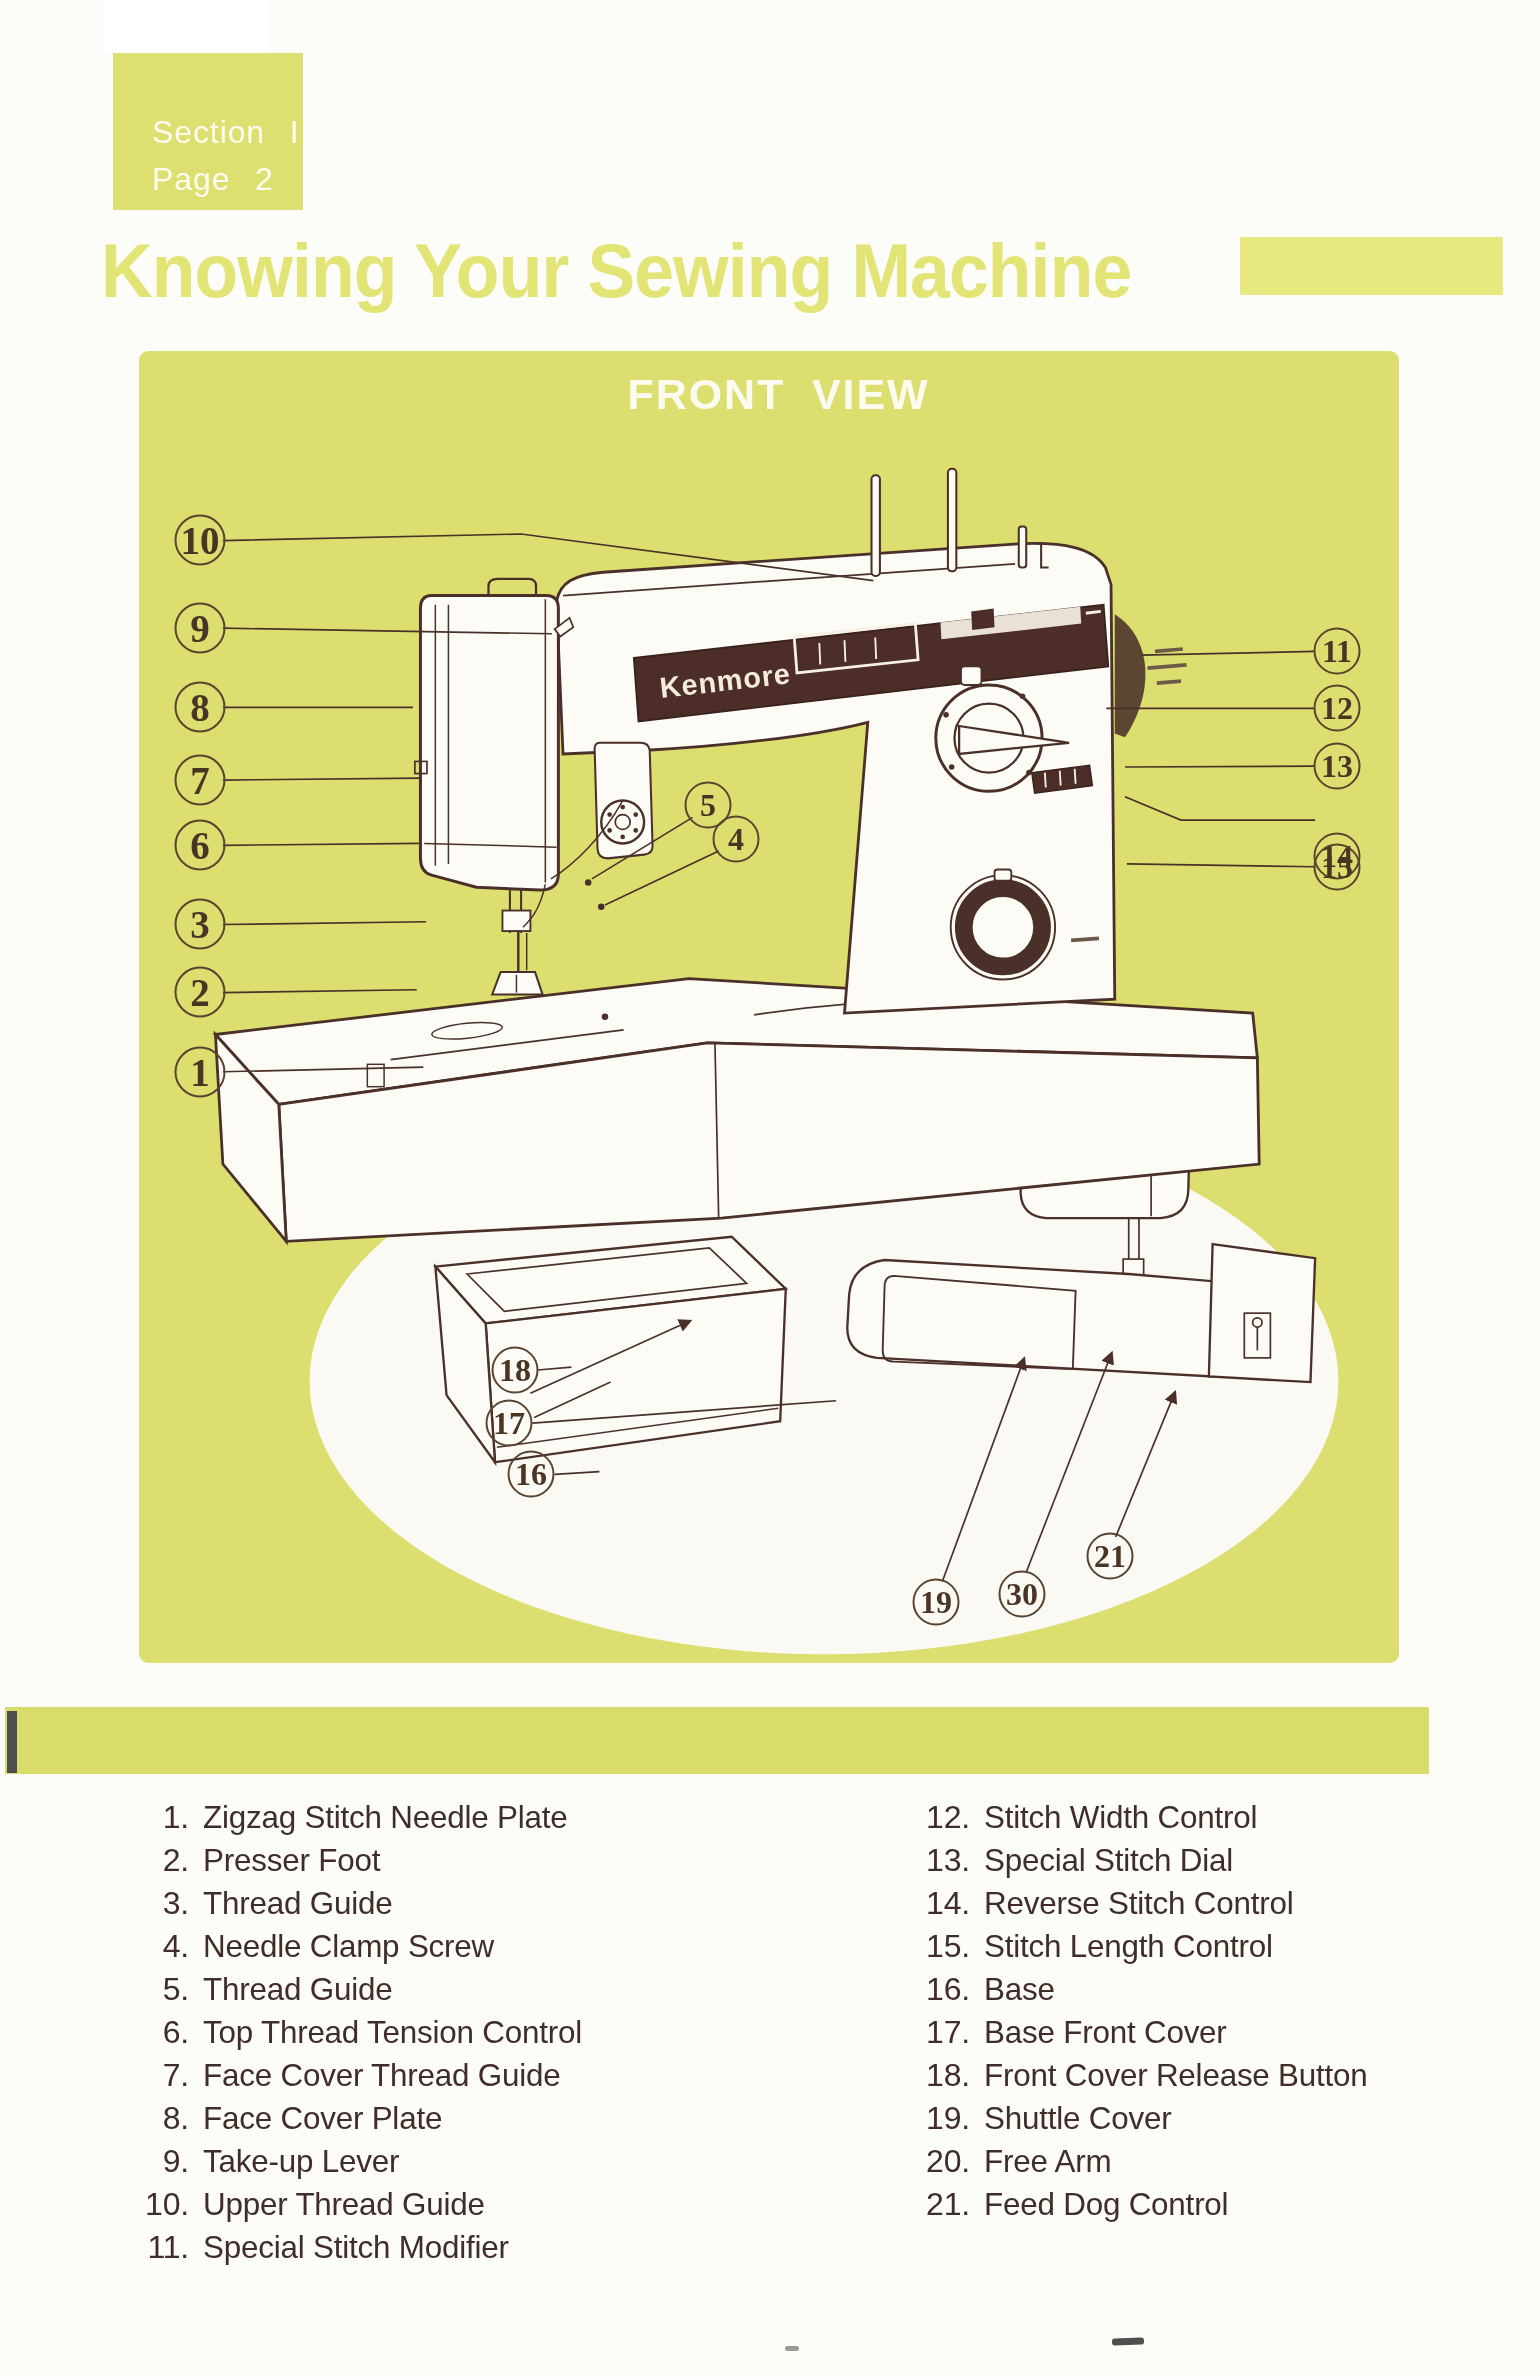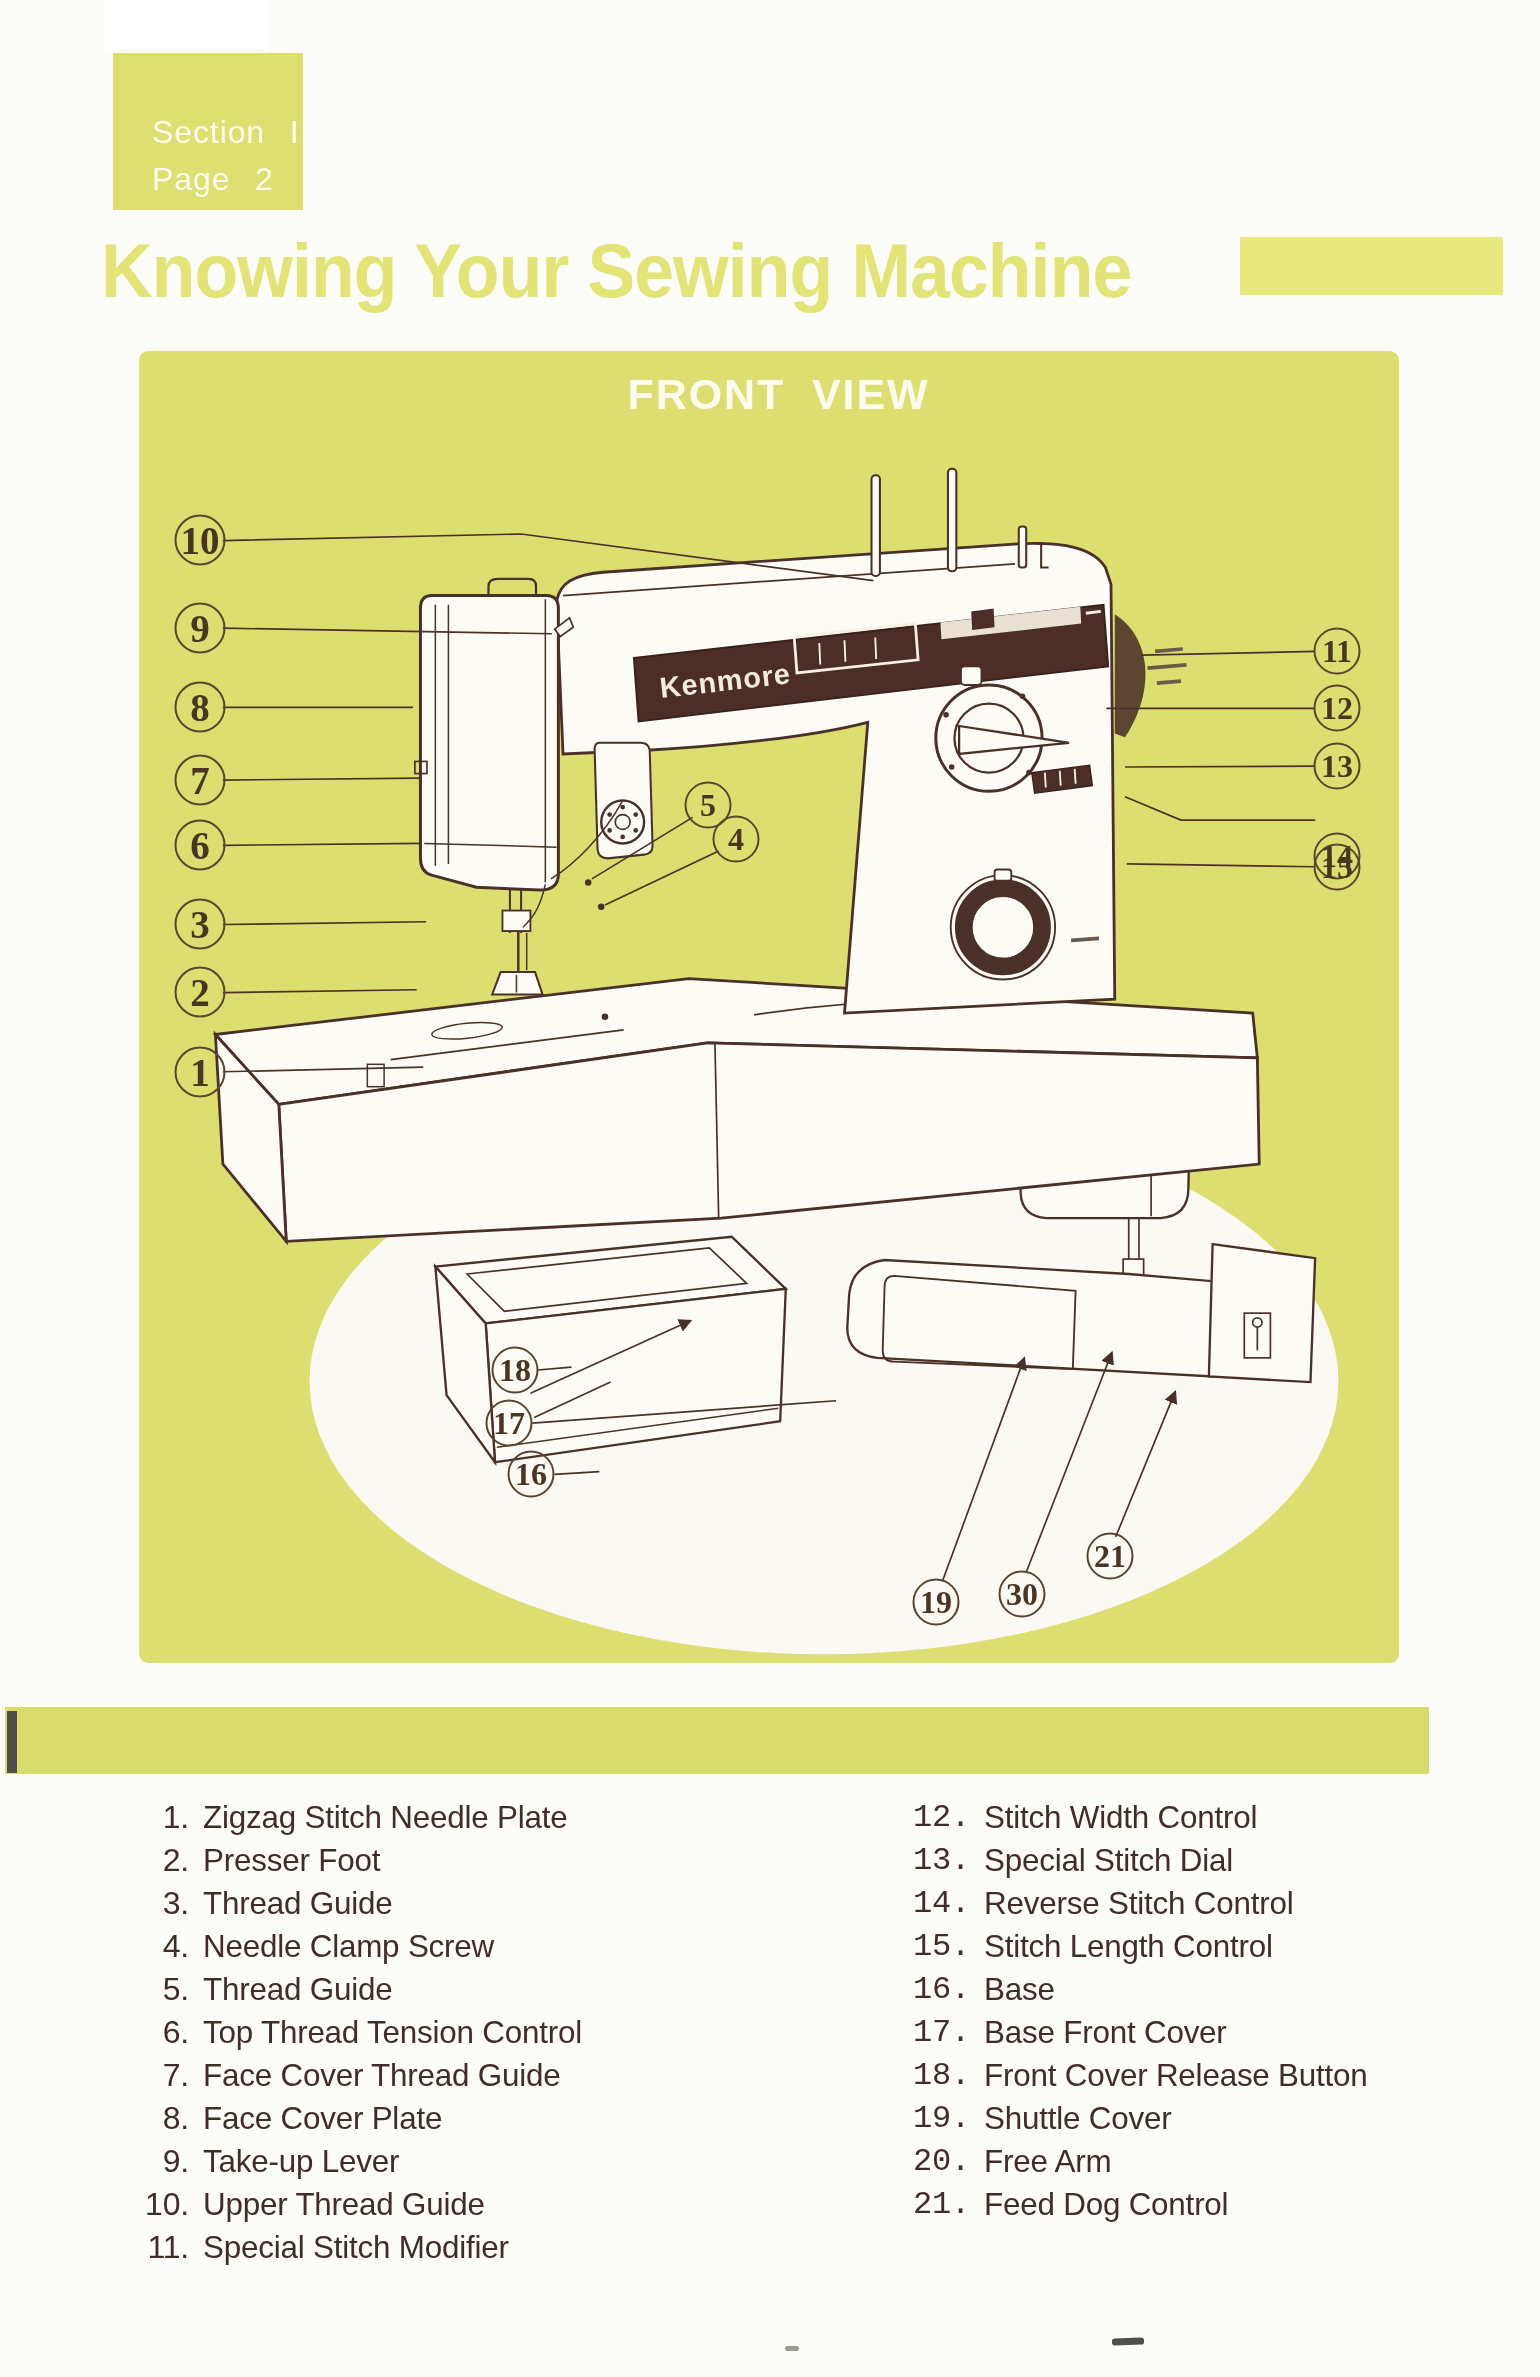--- a/index.html
+++ b/index.html
@@ -48,21 +48,21 @@
   .separator-notch{
     position:absolute;left:2.8px;top:3.7px;width:9.3px;height:62px;background:#4e4e4c;
   }
   .parts-list{position:absolute;left:0;top:1799px;width:1541px;color:#402d28;}
   .parts-col{position:absolute;top:0;}
   .parts-col.left{left:140px;width:671px;}
   .parts-col.right{left:886px;width:597px;}
   .part-row{display:flex;height:43px;align-items:flex-start;font-size:32px;letter-spacing:-0.2px;}
   .part-num{text-align:right;flex:0 0 auto;}
   .parts-col.left .part-num{width:49px;}
-  .parts-col.right .part-num{width:84px;font-family:Liberation Mono, monospace;}
+  .parts-col.right .part-num{width:84px;}
   .part-label{margin-left:14px;white-space:nowrap;transform:scaleX(.98);transform-origin:left top;}
   .scan-dash{position:absolute;background:#4f4f4d;border-radius:2.8px;}
   .scan-dash.d1{left:1112px;top:2338px;width:32px;height:6.5px;transform:rotate(-2deg);}
   .scan-dash.d2{left:785px;top:2346px;width:14px;height:4.7px;background:#9a9a92;}
 </style>
 </head>
 <body>
 
 <div class="top-notch"></div>
 

